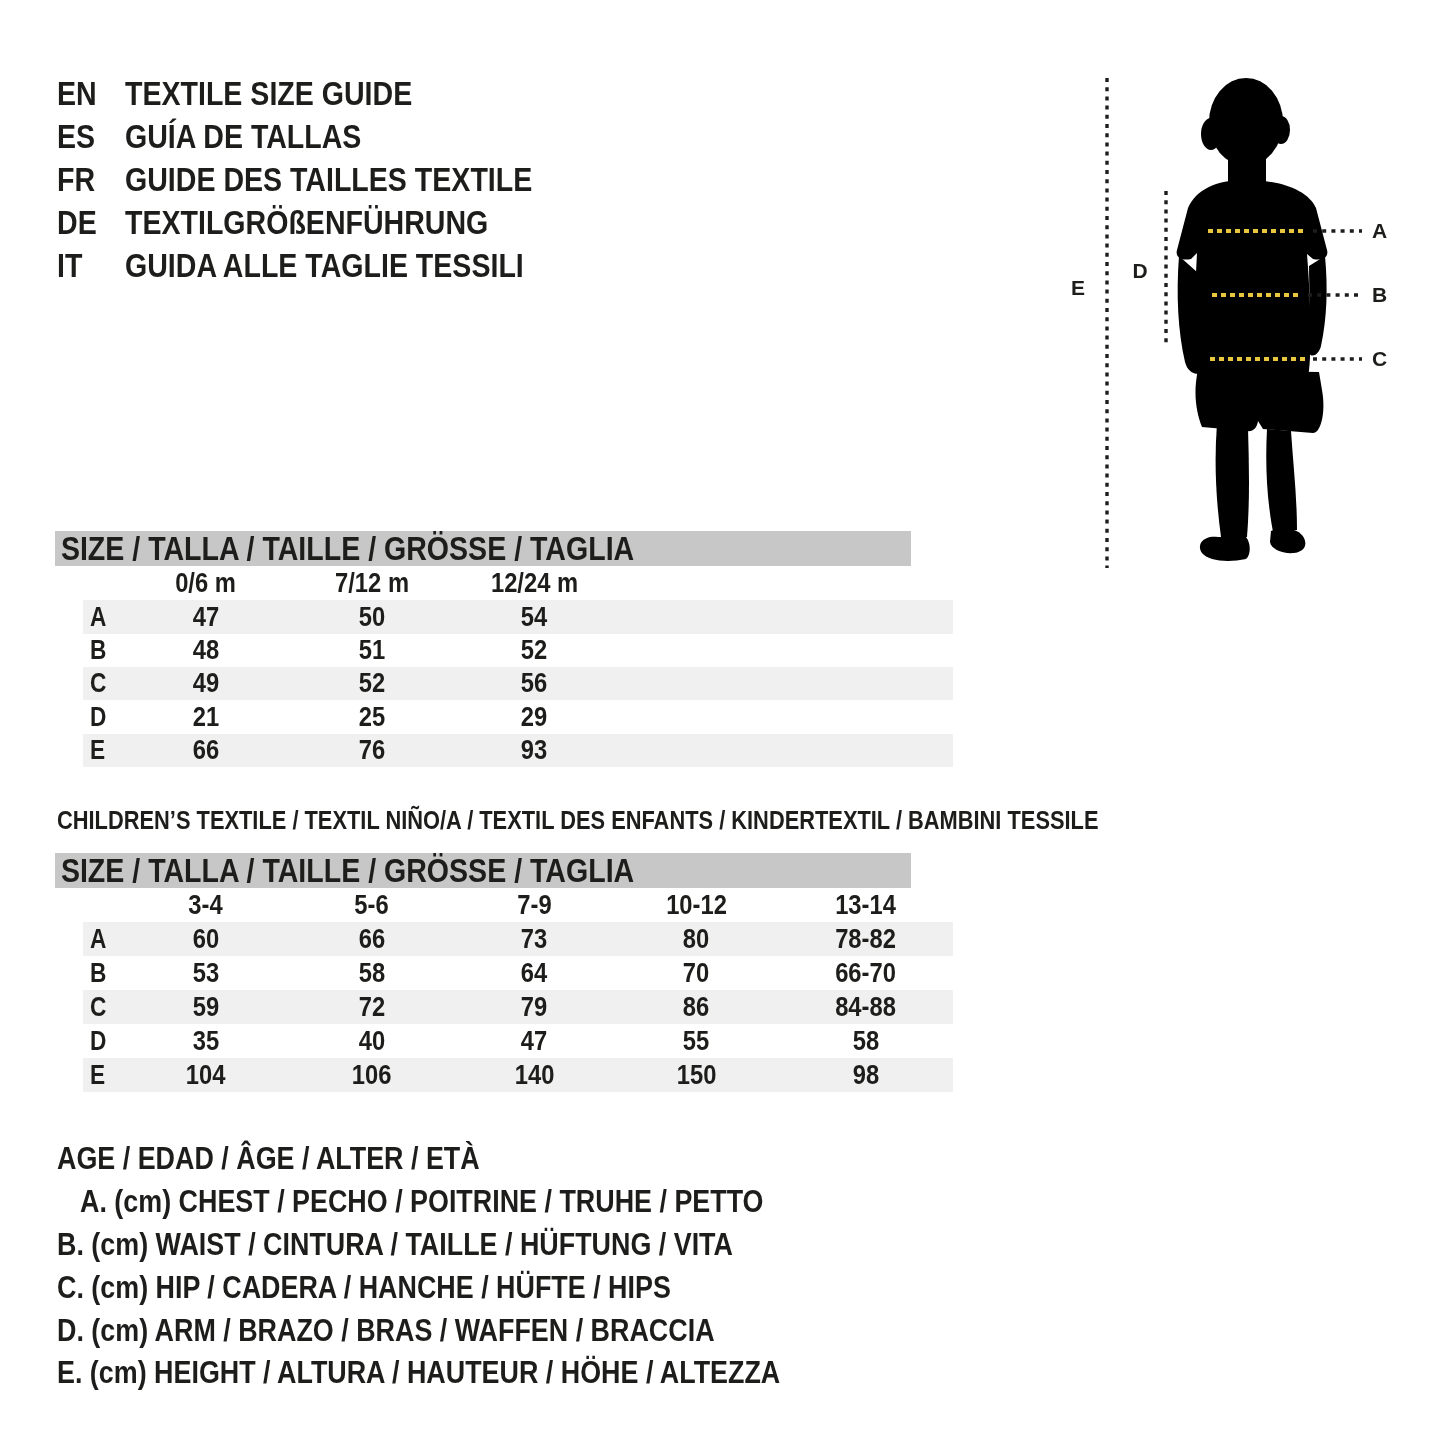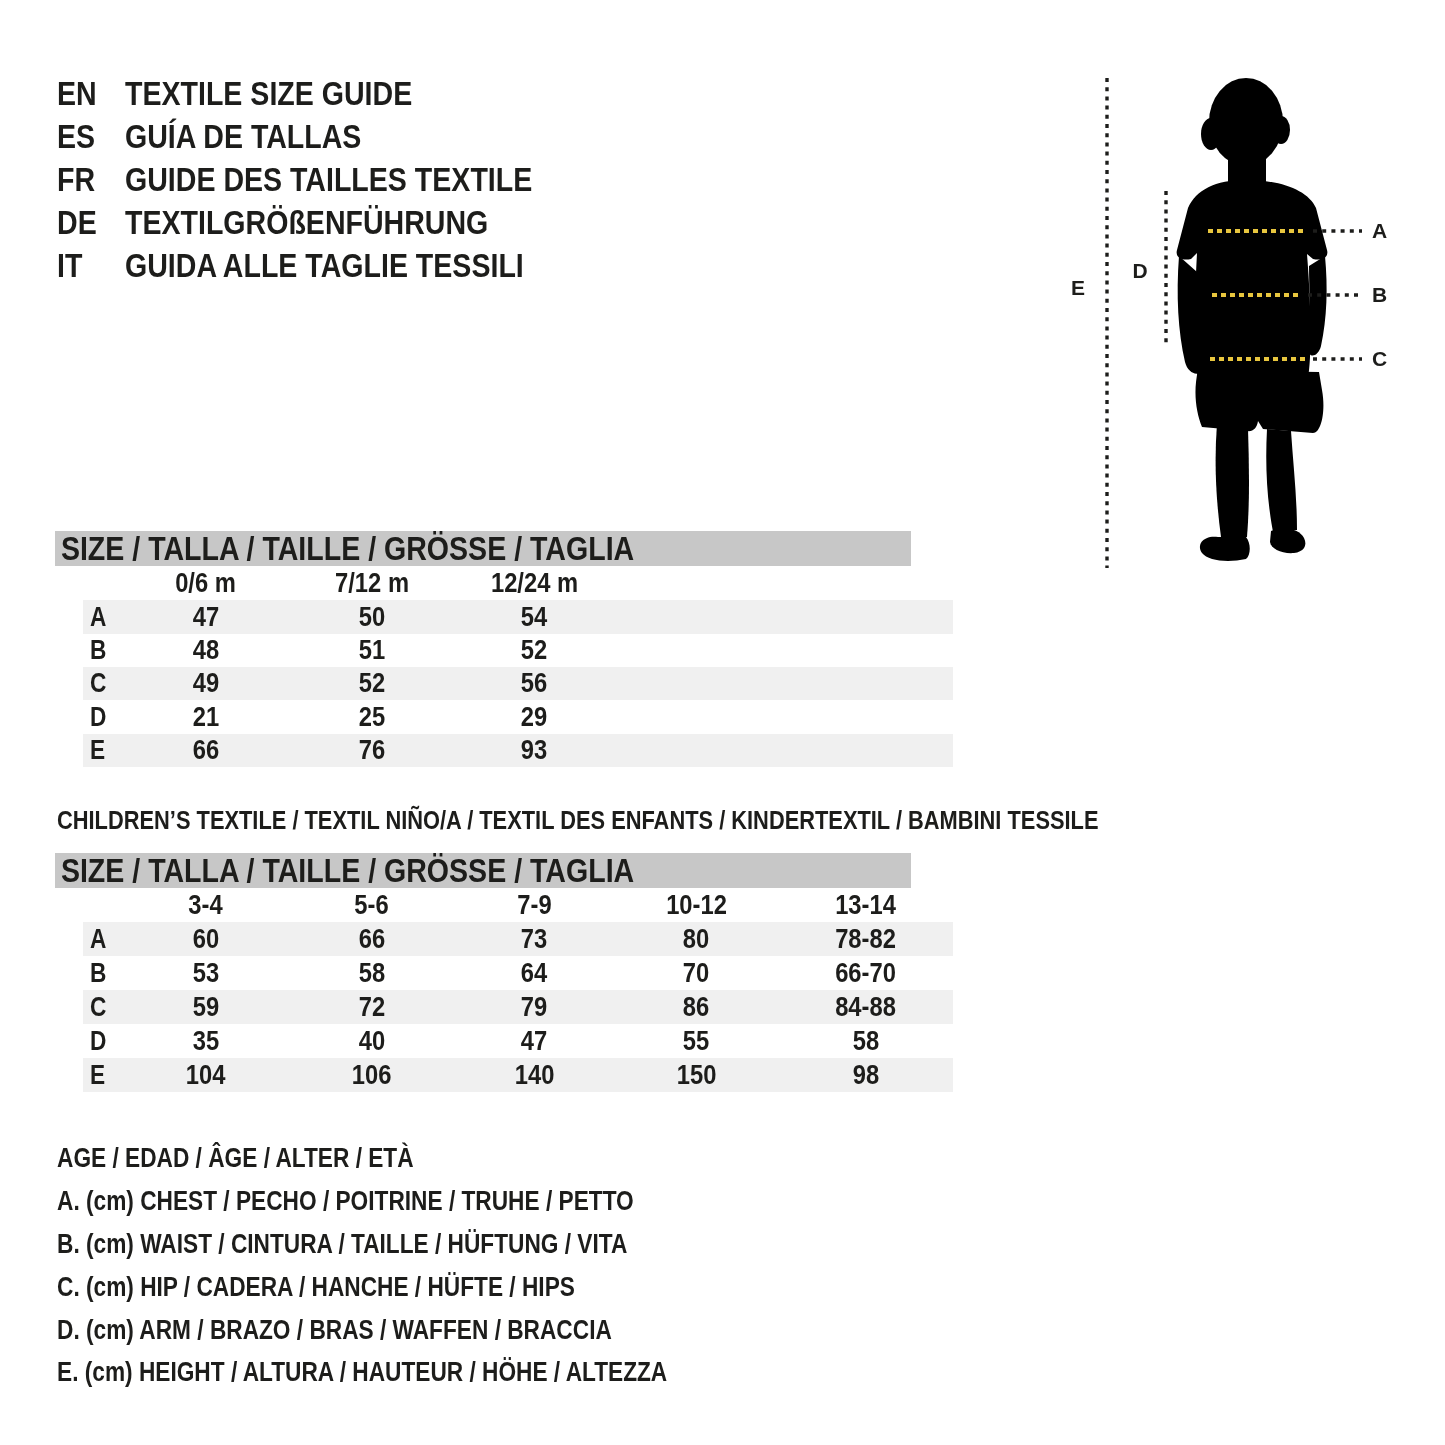--- a/index.html
+++ b/index.html
@@ -20,21 +20,21 @@
   
   .trow{position:absolute;left:60px;width:870px;display:grid;
         grid-template-columns:40px 166px 166px 159px 165px 174px;
         font-size:27px;font-weight:700;margin-left:23px;}
   .stripe{background:#f0f0f0;}
   .cl{text-align:left;padding-left:7px;}
   .cv{text-align:center;}
   .h33{height:33px;line-height:33px;}
   .h34{height:34px;line-height:34px;}
   
-  .legend-line{position:absolute;left:57px;height:30px;font-size:27px;font-weight:700;line-height:30px;}
+  .legend-line{position:absolute;left:57px;height:30px;font-size:32px;font-weight:700;line-height:30px;}
   
   .figure{position:absolute;left:1050px;top:60px;width:345px;height:520px;}
   .dk{stroke:#1d1d1b;stroke-width:3.4;stroke-dasharray:4 5.2;fill:none;}
   .yl{stroke-width:4.2;stroke-dasharray:5 4;fill:none;}
   .flabel{font-family:"Liberation Sans",sans-serif;font-size:21px;font-weight:700;fill:#1d1d1b;}
 </style>
 </head>
 <body>
 
 <div class="page">
@@ -189,20 +189,20 @@
     <span class="cl"><span class="cx">E</span></span>
     <span class="cv"><span class="cxc">104</span></span>
     <span class="cv"><span class="cxc">106</span></span>
     <span class="cv"><span class="cxc">140</span></span>
     <span class="cv"><span class="cxc">150</span></span>
     <span class="cv"><span class="cxc">98</span></span>
   </div>
 
   <div>
     <div class="legend-line" style="top:1143px;"><span class="cx">AGE / EDAD / ÂGE / ALTER / ETÀ</span></div>
-    <div class="legend-line" style="top:1186px;"><span class="cx">A. (cm) CHEST / PECHO / POITRINE / TRUHE / PETTO</span></div>
+    <div class="legend-line" style="top:1186px;margin-left:23px;"><span class="cx">A. (cm) CHEST / PECHO / POITRINE / TRUHE / PETTO</span></div>
     <div class="legend-line" style="top:1229px;"><span class="cx">B. (cm) WAIST / CINTURA / TAILLE / HÜFTUNG / VITA</span></div>
     <div class="legend-line" style="top:1272px;"><span class="cx">C. (cm) HIP / CADERA / HANCHE / HÜFTE / HIPS</span></div>
     <div class="legend-line" style="top:1315px;"><span class="cx">D. (cm) ARM / BRAZO / BRAS / WAFFEN / BRACCIA</span></div>
     <div class="legend-line" style="top:1357px;"><span class="cx">E. (cm) HEIGHT / ALTURA / HAUTEUR / HÖHE / ALTEZZA</span></div>
   </div>
 
 </div>
 
 </body></html>

